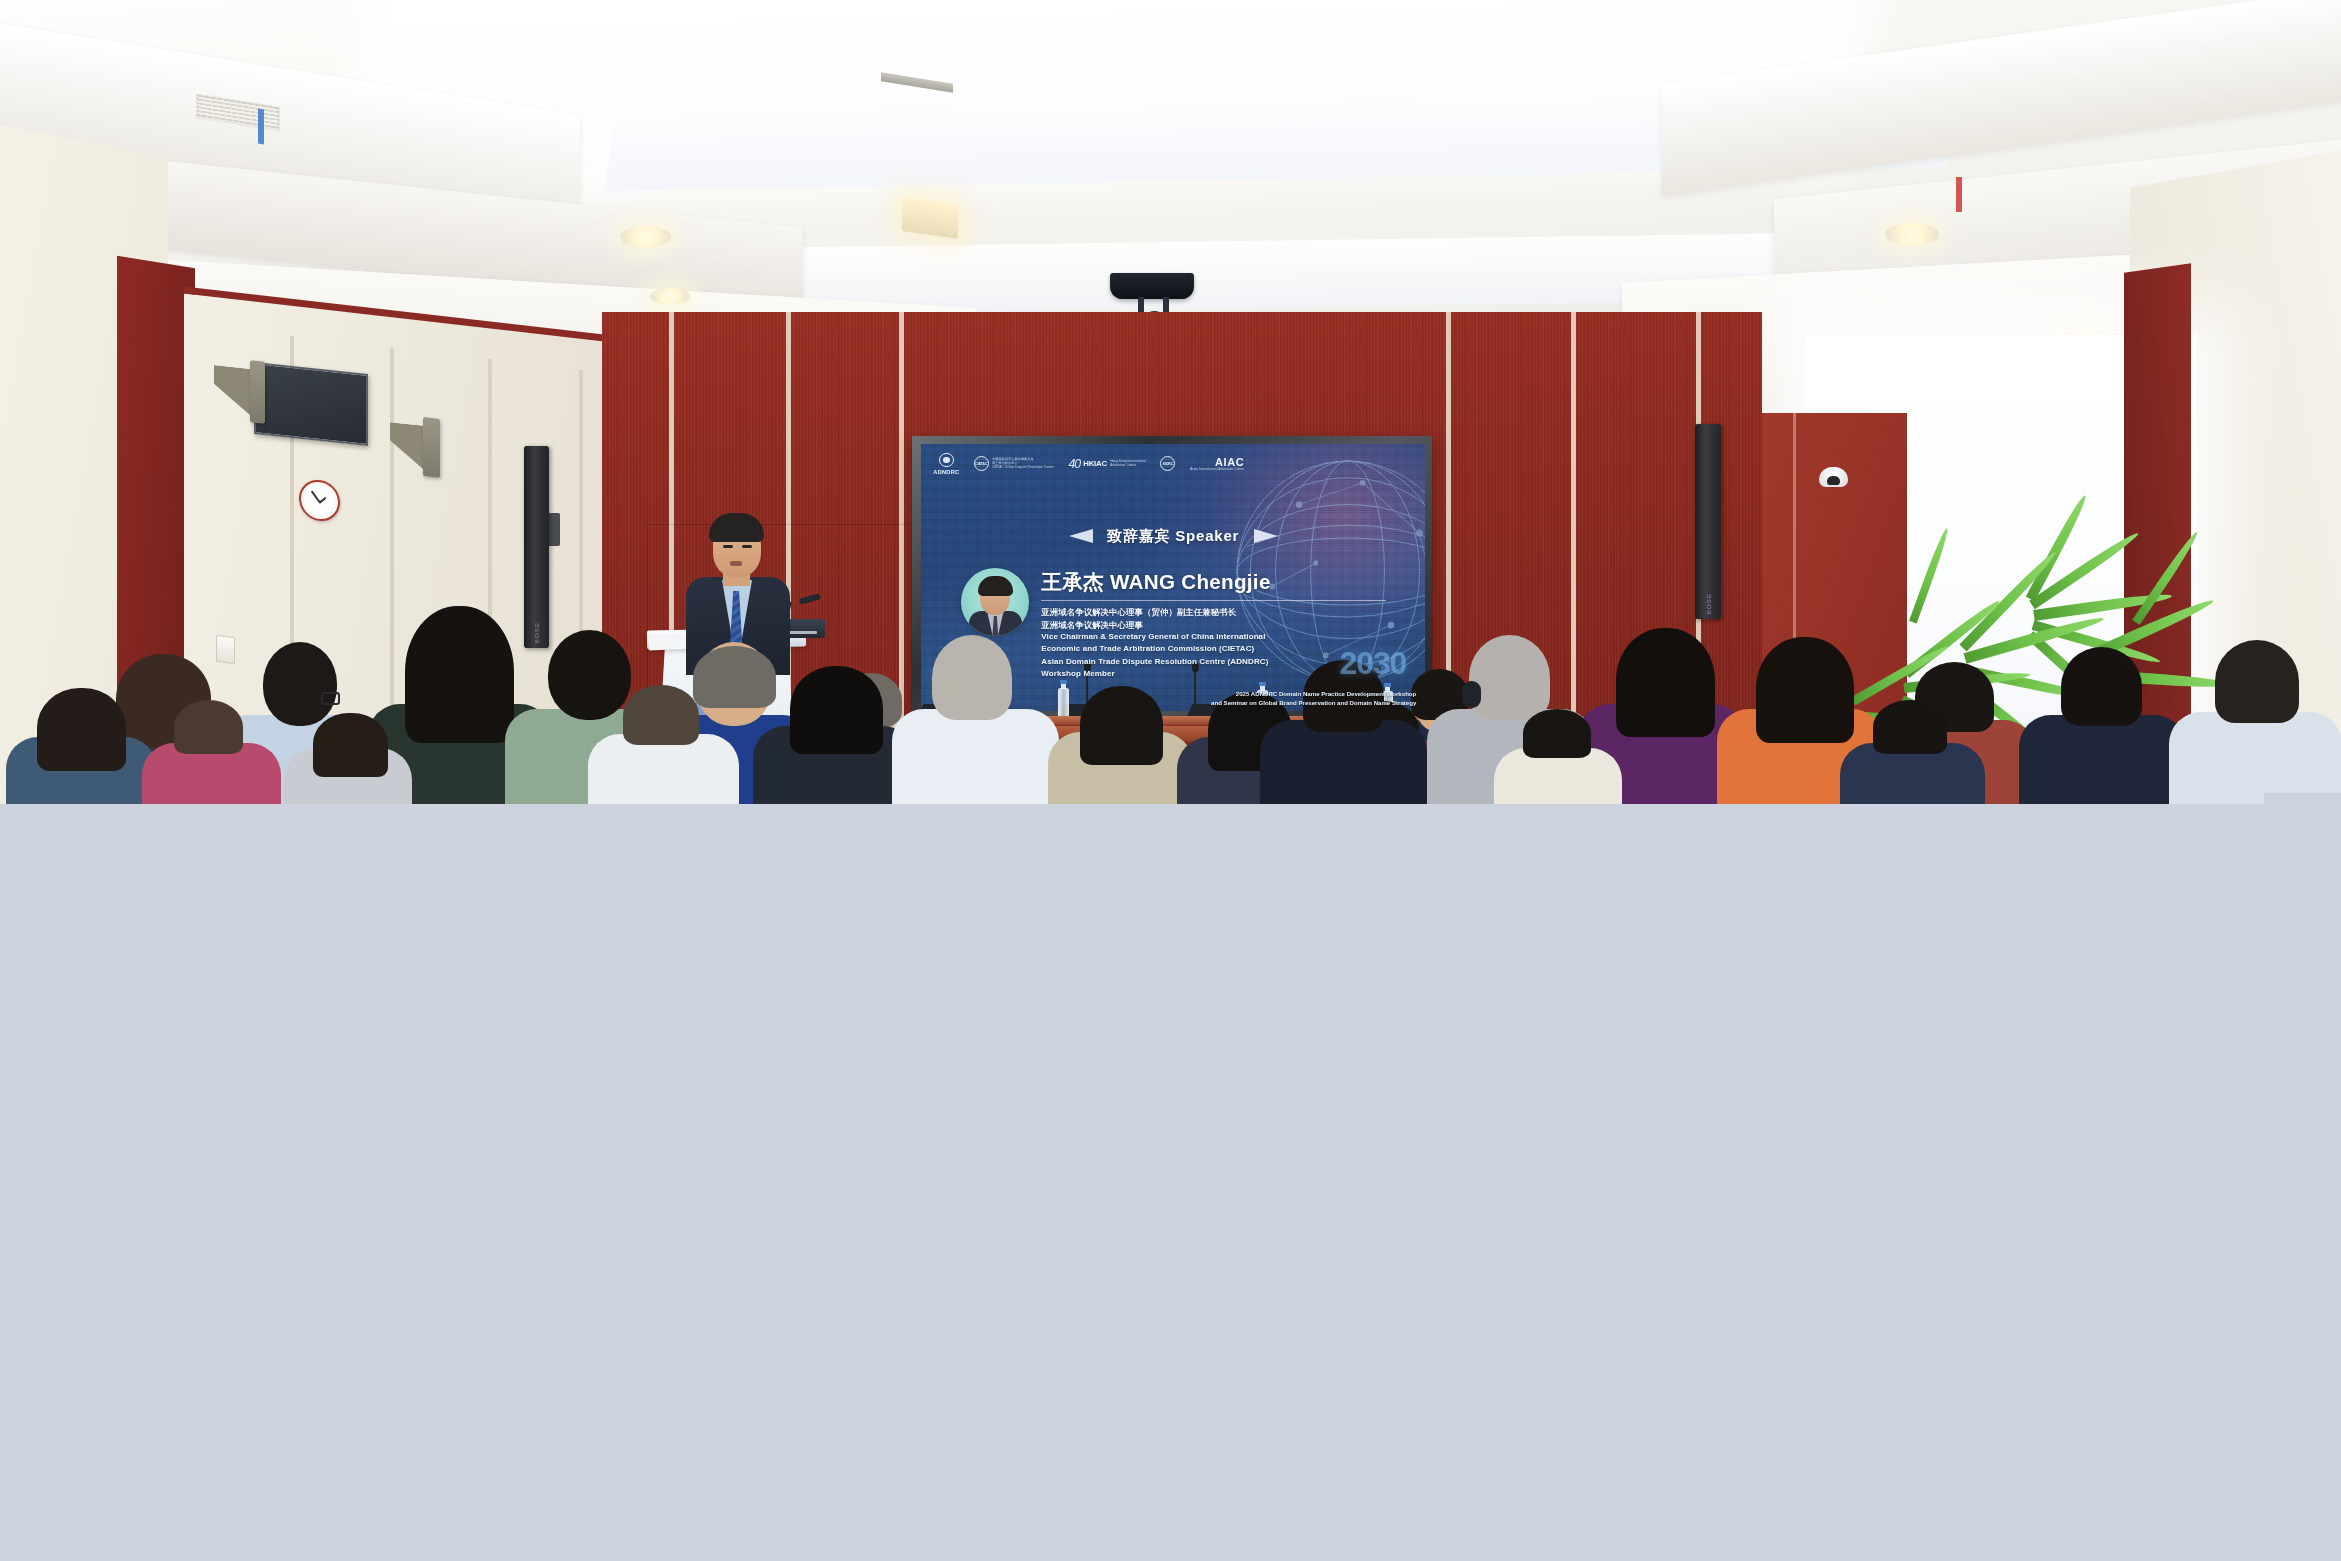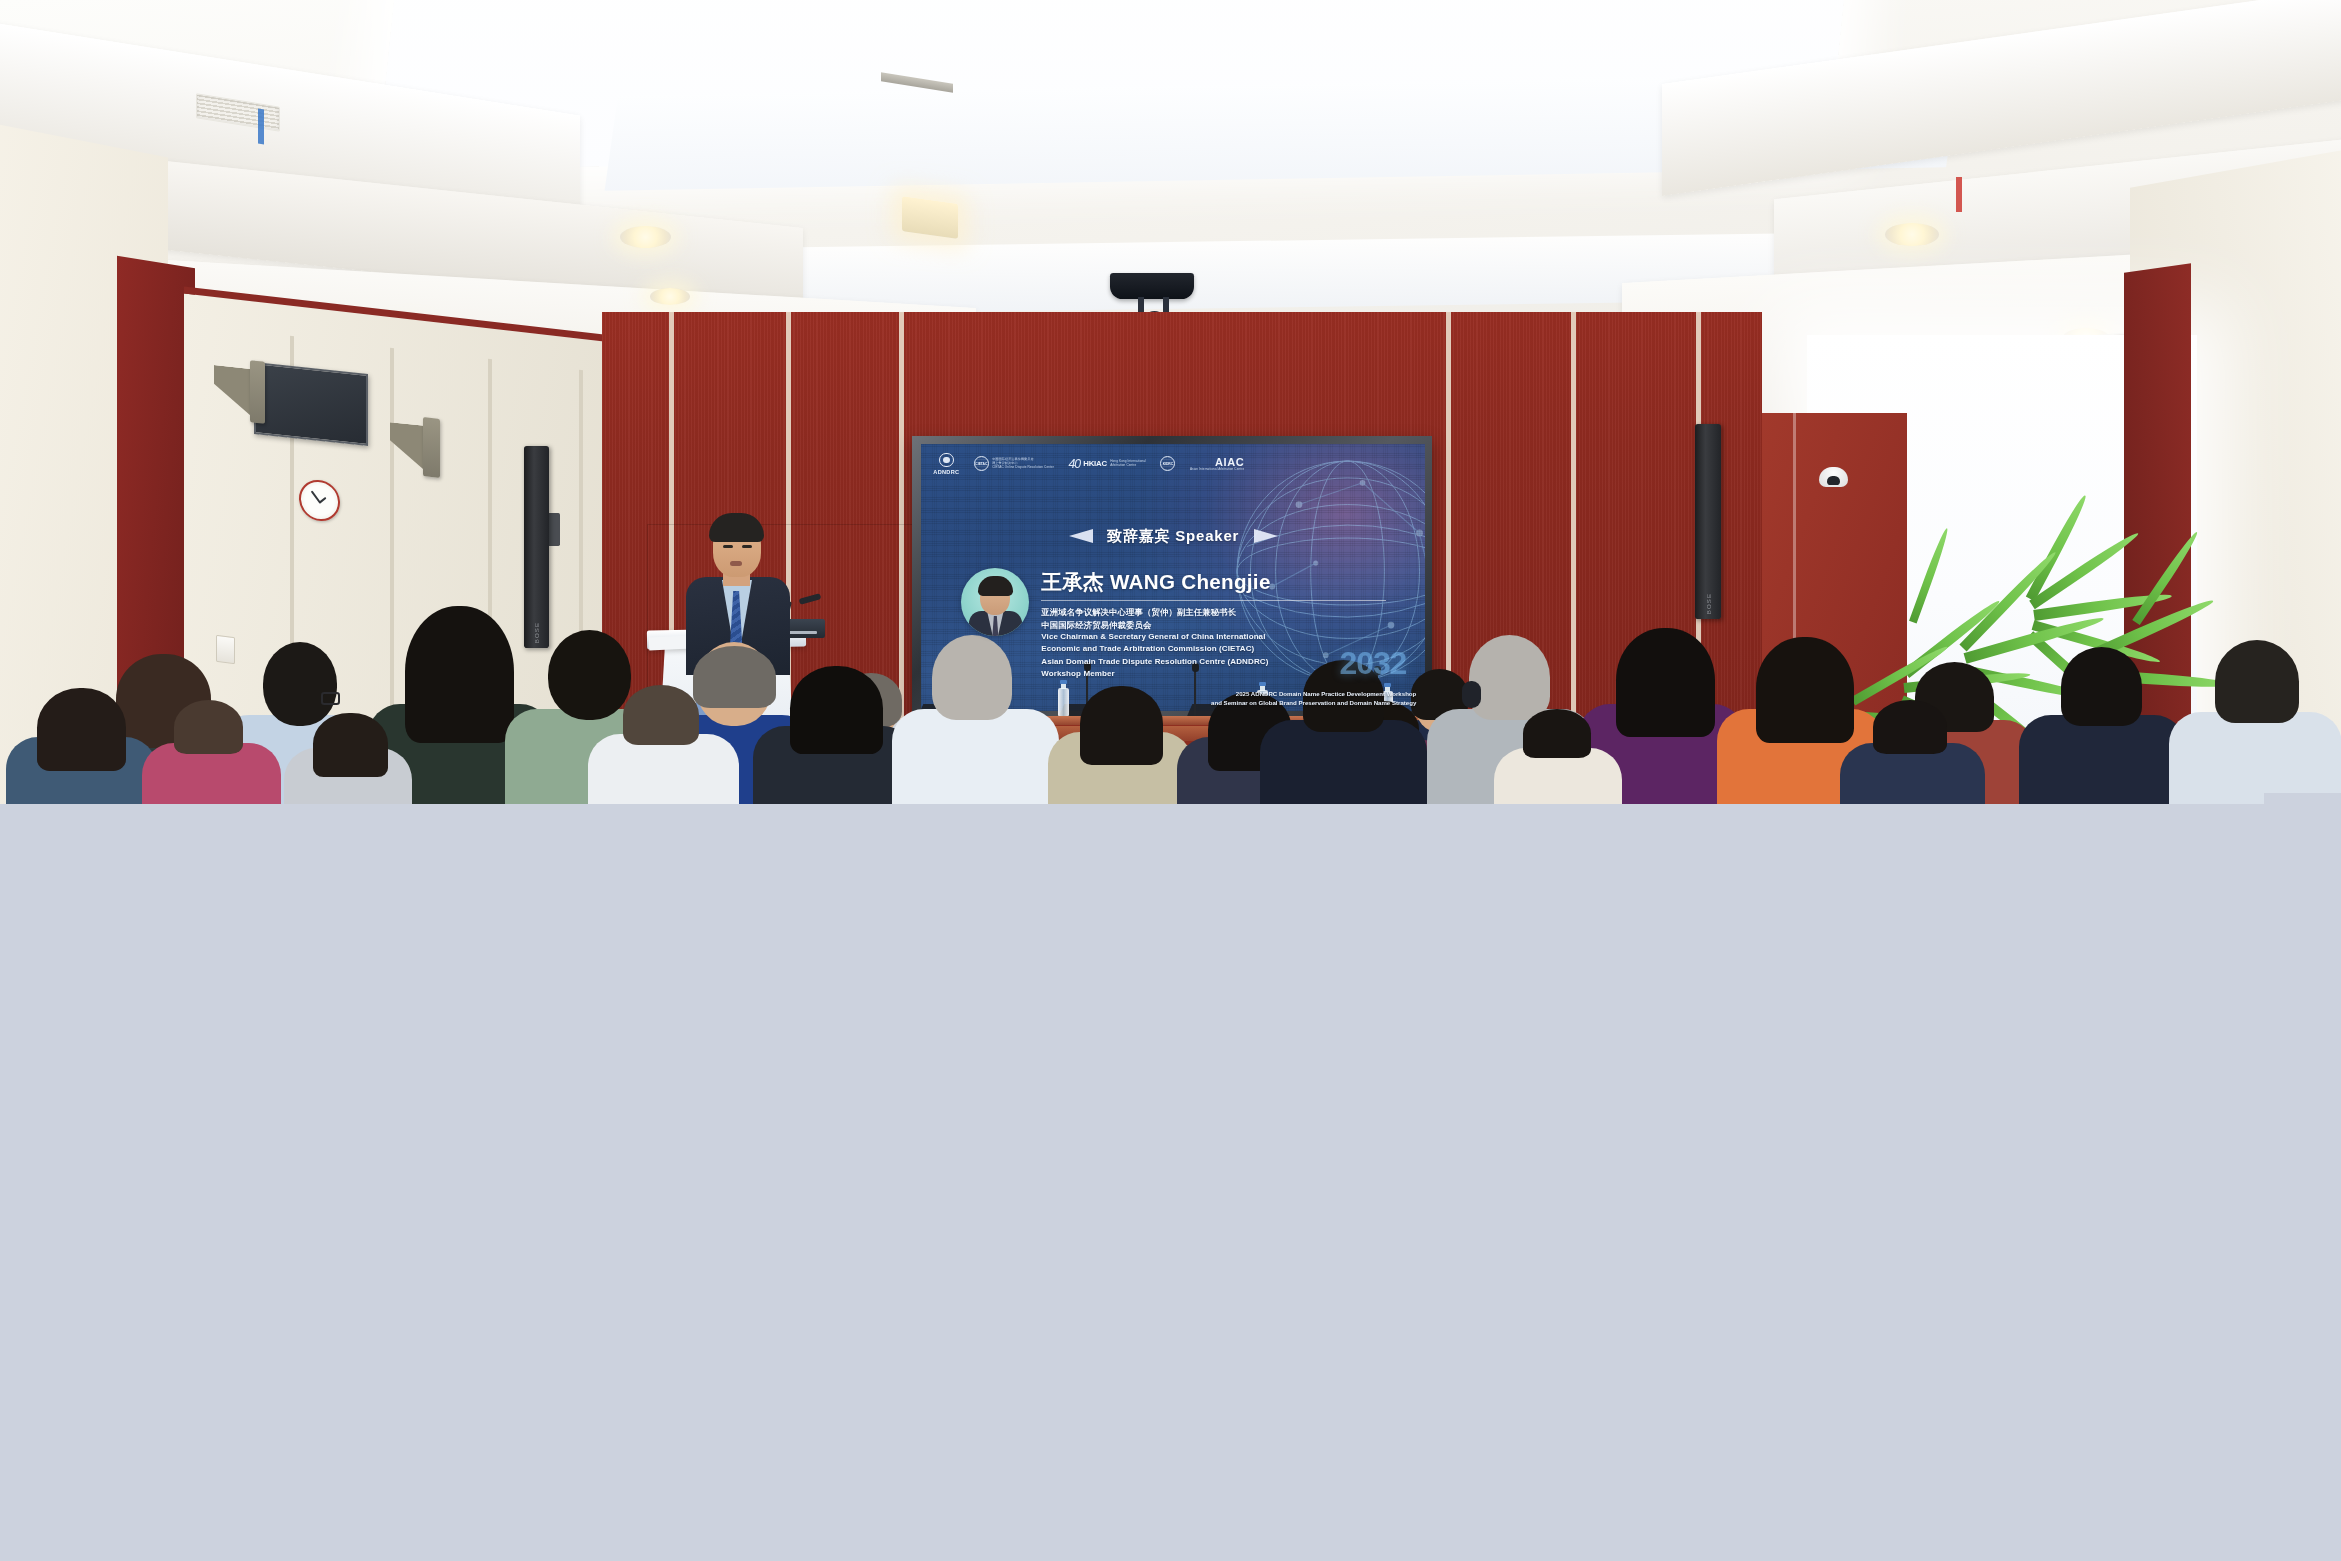--- a/index.html
+++ b/index.html
@@ -464,29 +464,29 @@
             <div class="pf-body"></div>
             <div class="pf-shirt"></div>
             <div class="pf-tie"></div>
             <div class="pf-head"></div>
             <div class="pf-hair"></div>
           </div>
           <div class="spk-text">
             <div class="spk-name">王承杰  WANG Chengjie</div>
             <div class="spk-rule"></div>
             <div class="spk-line cn">亚洲域名争议解决中心理事（贸仲）副主任兼秘书长</div>
-            <div class="spk-line cn">中国国际经济贸易仲裁委员会</div>
+            <div class="spk-line cn">亚洲域名争议解决中心理事</div>
             <div class="spk-line">Vice Chairman &amp; Secretary General of China International</div>
             <div class="spk-line">Economic and Trade Arbitration Commission (CIETAC)</div>
             <div class="spk-line">Asian Domain Trade Dispute Resolution Centre (ADNDRC)</div>
             <div class="spk-line">Workshop Member</div>
           </div>
         </div>
 
-        <div class="year-2025">2032</div>
+        <div class="year-2025">2030</div>
 
         <div class="led-footer">
           <div>2025 ADNDRC Domain Name Practice Development Workshop</div>
           <div>and Seminar on Global Brand Preservation and Domain Name Strategy</div>
         </div>
       </div>
     </div>
 
     <div class="podium"></div>
     <div class="podium-blue"></div>

